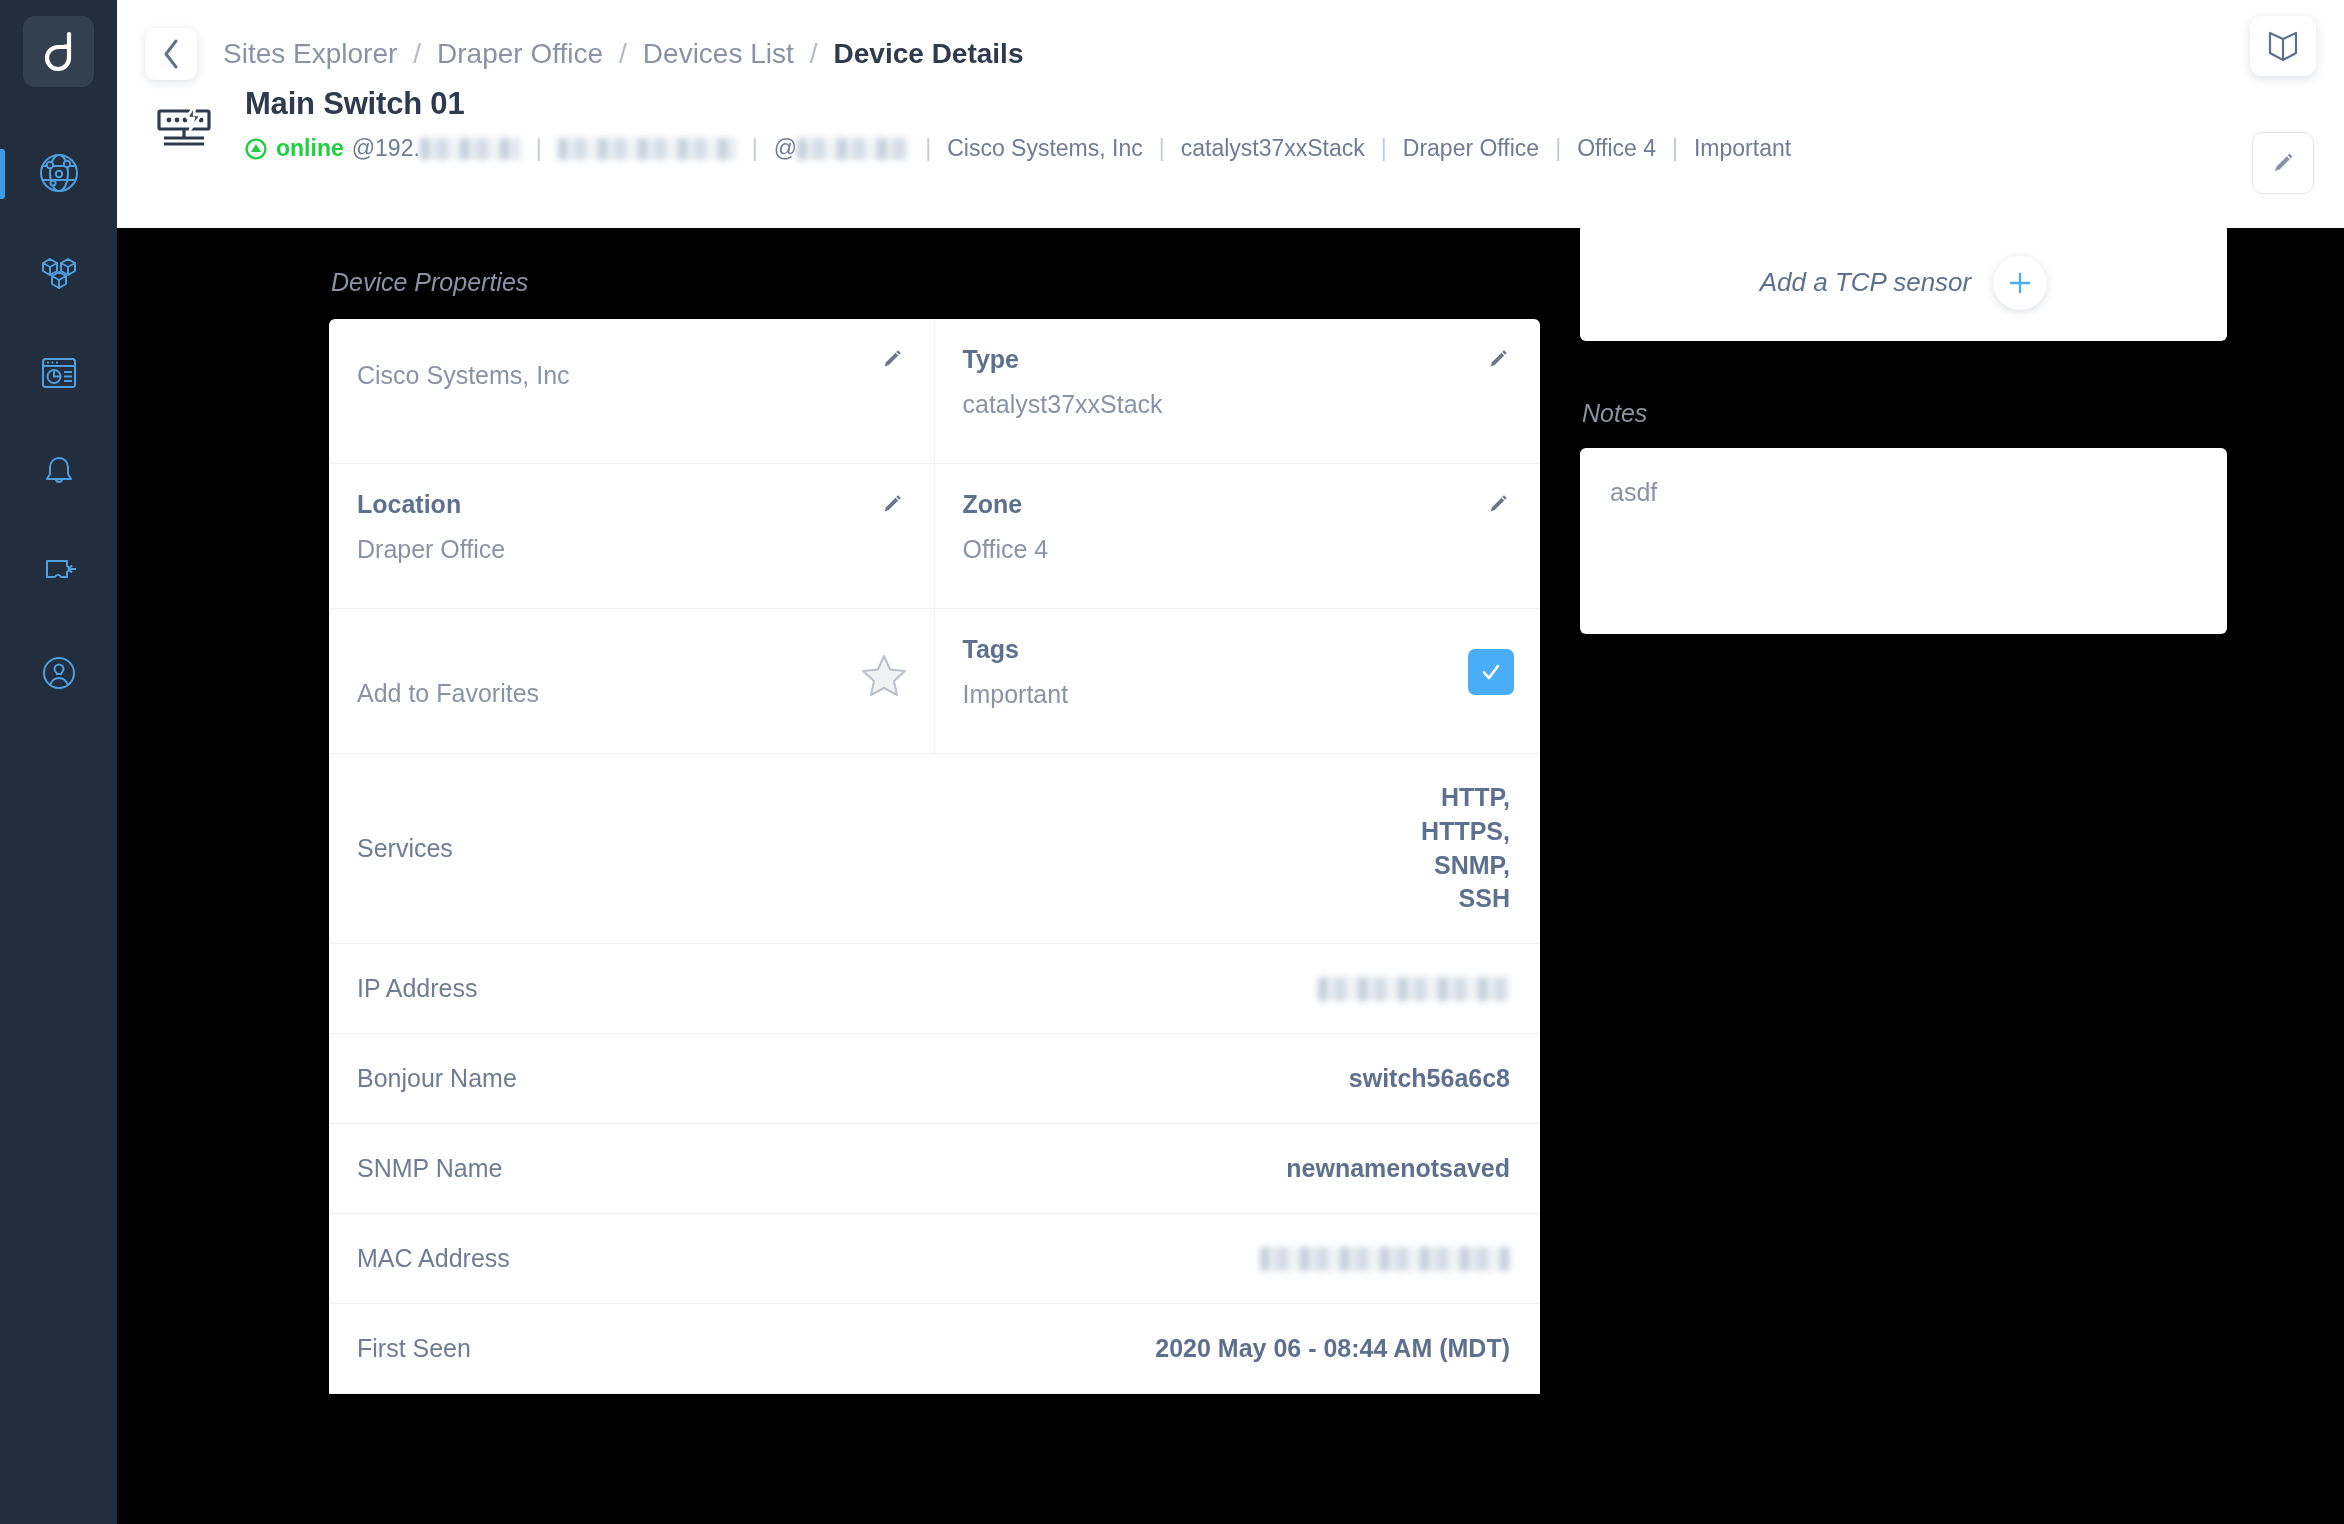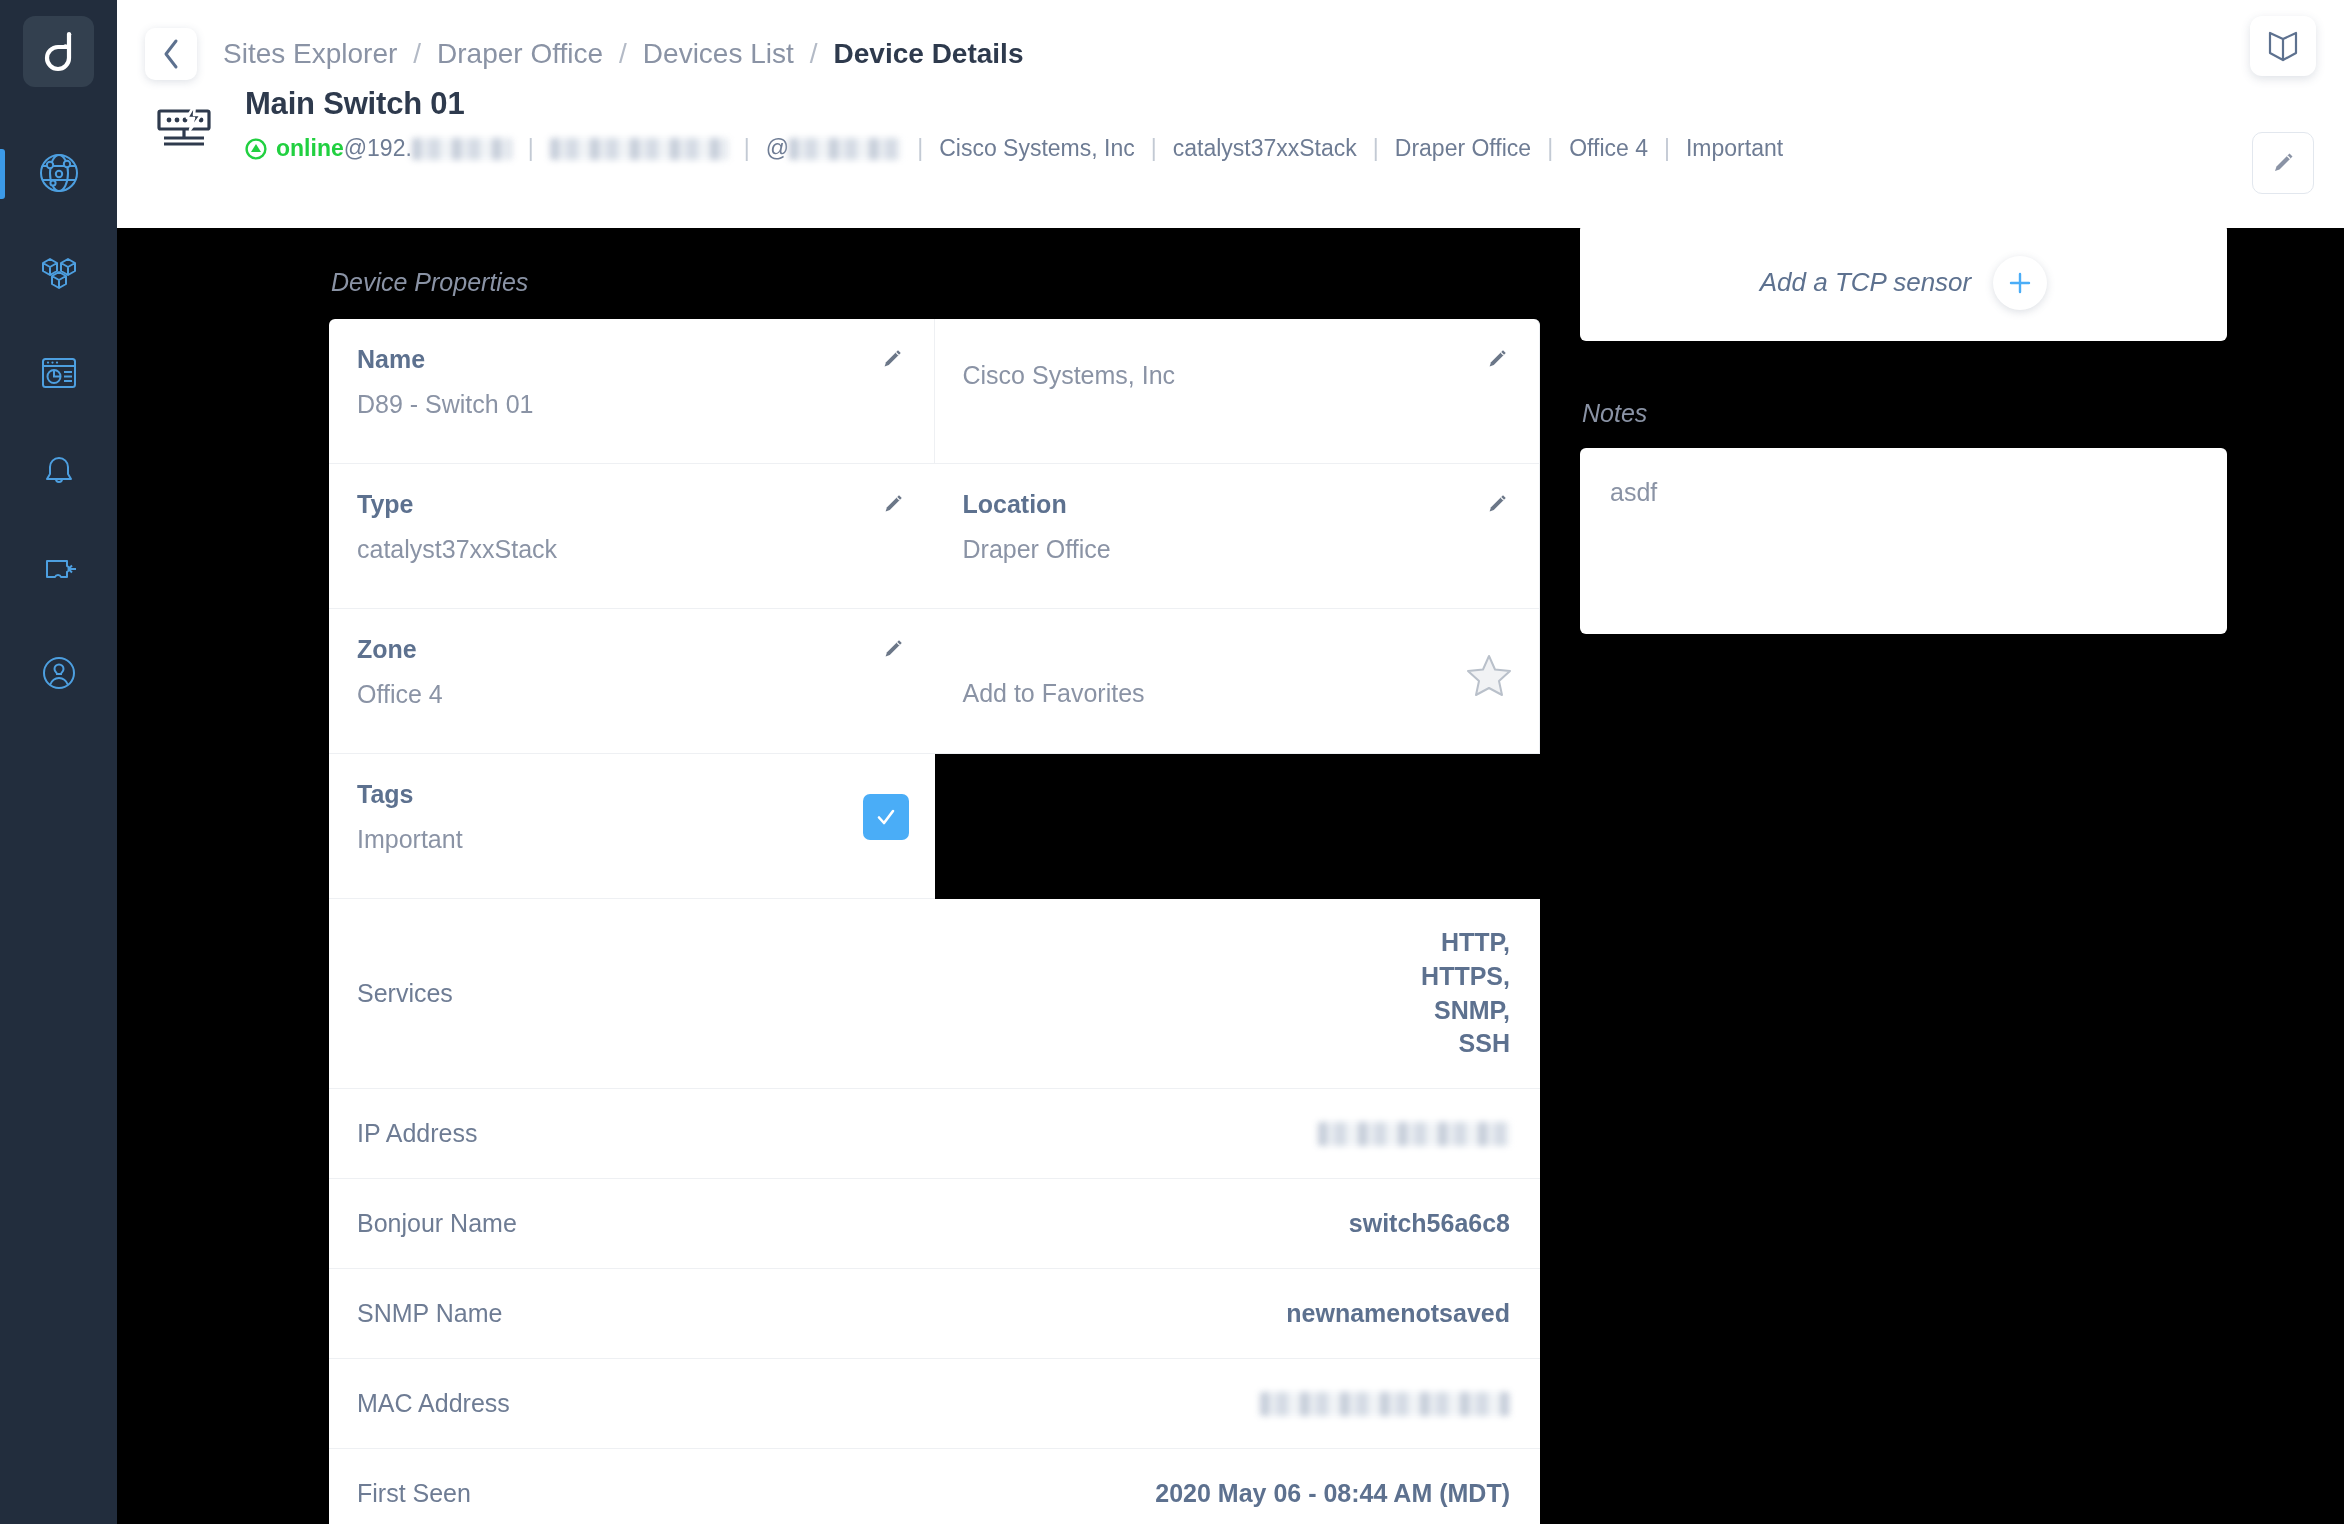--- a/index.html
+++ b/index.html
@@ -59,21 +59,21 @@
 
   .device-row { display: flex; align-items: flex-start; padding-left: 6px; margin-top: 6px; }
   .dev-icon { width: 78px; flex: 0 0 78px; padding-top: 16px; }
   .dev-text { margin-left: 16px; }
   .dev-title { font-size: 31px; font-weight: bold; color: #2e3a4d; letter-spacing: -.2px; }
   .meta-row {
     display: flex; align-items: center; margin-top: 13px;
     font-size: 23px; color: #6e7c94; white-space: nowrap;
   }
   .online {
-    display: inline-flex; align-items: center; color: #21d040; font-weight: bold; 
+    display: inline-flex; align-items: center; color: #21d040; font-weight: bold; margin-right: 8px;
   }
   .online svg { margin-right: 9px; }
   .meta-sep { margin: 0 16px; color: #c3cad4; }
   .blur {
     display: inline-block; vertical-align: middle; border-radius: 2px;
     background:
       repeating-linear-gradient(90deg,#c3cbd8 0 9px,#e8ecf1 9px 17px,#d2d9e3 17px 28px,#f1f4f7 28px 40px),
       linear-gradient(#dfe4eb,#dfe4eb);
     filter: blur(3.2px); opacity: .95;
   }
@@ -312,30 +312,20 @@
         </div>
       </div>
     </header>
 
     <div class="body">
 
       <section class="col-left">
         <div class="sec-label">Device Properties</div>
 
         <div class="grid">
-          <div class="cell left">
-            <div class="cell-label">Name</div>
-            <div class="cell-value">D89 - Switch 01</div>
-            <span class="pencil-sm">
-              <svg width="24" height="24" viewBox="0 0 26 26" fill="none">
-                <path d="M19.5 3.5 l3 3 -13 13 -4.5 1.5 1.5 -4.5 Z" fill="#6b7788"></path>
-                <path d="M17.2 5.8 l3 3" stroke="#ffffff" stroke-width="1.3"></path>
-              </svg>
-            </span>
-          </div>
 
 
           <div class="cell left">
             <div class="cell-value">Cisco Systems, Inc</div>
             <span class="pencil-sm">
               <svg width="24" height="24" viewBox="0 0 26 26" fill="none">
                 <path d="M19.5 3.5 l3 3 -13 13 -4.5 1.5 1.5 -4.5 Z" fill="#6b7788"></path>
                 <path d="M17.2 5.8 l3 3" stroke="#ffffff" stroke-width="1.3"></path>
               </svg>
             </span>

